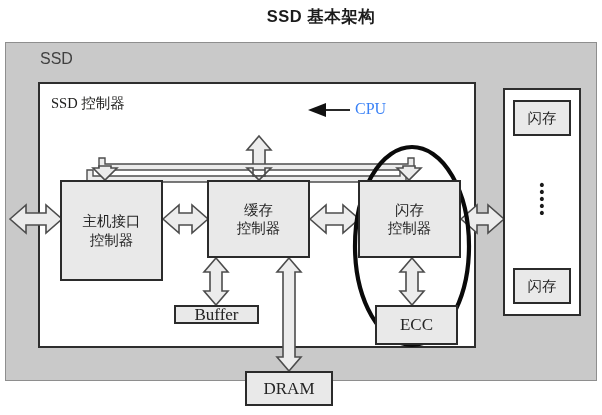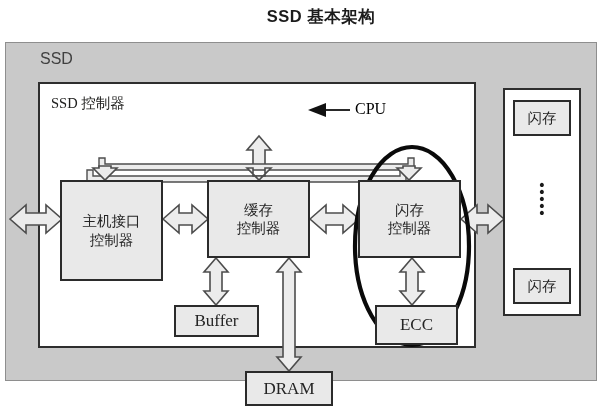--- a/index.html
+++ b/index.html
@@ -85,30 +85,30 @@
     font-family: "Liberation Serif", serif;
     line-height: 1.25;
   }
   .node.cjk { font-family: "DejaVu Sans", sans-serif; font-size: 14.5px; }
   .node.latin { font-family: "Liberation Serif", serif; font-size: 17px; }
 
   #node-arm   { left: 210px; top: 92px;  width: 98px;  height: 40px; }
   #node-host  { left: 60px;  top: 180px; width: 103px; height: 101px; }
   #node-cache { left: 207px; top: 180px; width: 103px; height: 78px; }
   #node-flashctrl { left: 358px; top: 180px; width: 103px; height: 78px; }
-  #node-buffer{ left: 174px; top: 305px; width: 85px;  height: 32px; }
+  #node-buffer{ left: 174px; top: 305px; width: 85px;  height: 19px; }
   #node-ecc   { left: 375px; top: 305px; width: 83px;  height: 40px; }
   #node-dram  { left: 245px; top: 371px; width: 88px;  height: 35px; }
 
   .cpu-label {
     position: absolute;
     left: 355px;
     top: 100px;
     font-size: 16px;
-    color: #000000;
+    color: #3b82f6;
     font-family: "Liberation Serif", serif;
   }
   
   .flash-col {
     position: absolute;
     left: 503px;
     top: 88px;
     width: 78px;
     height: 228px;
     background: #ffffff;

